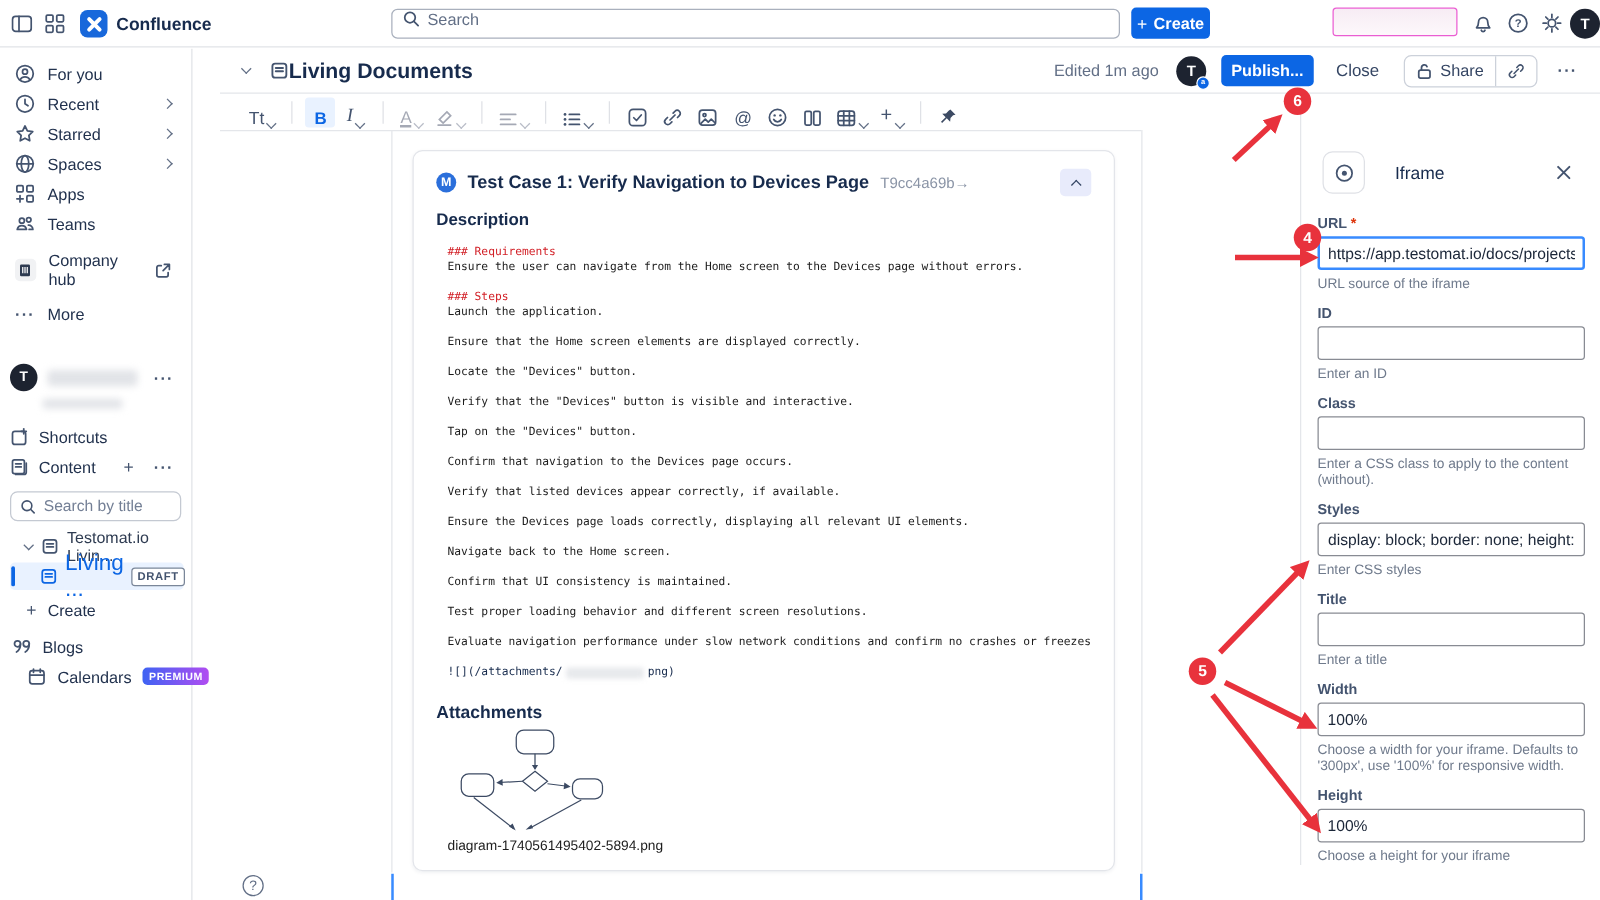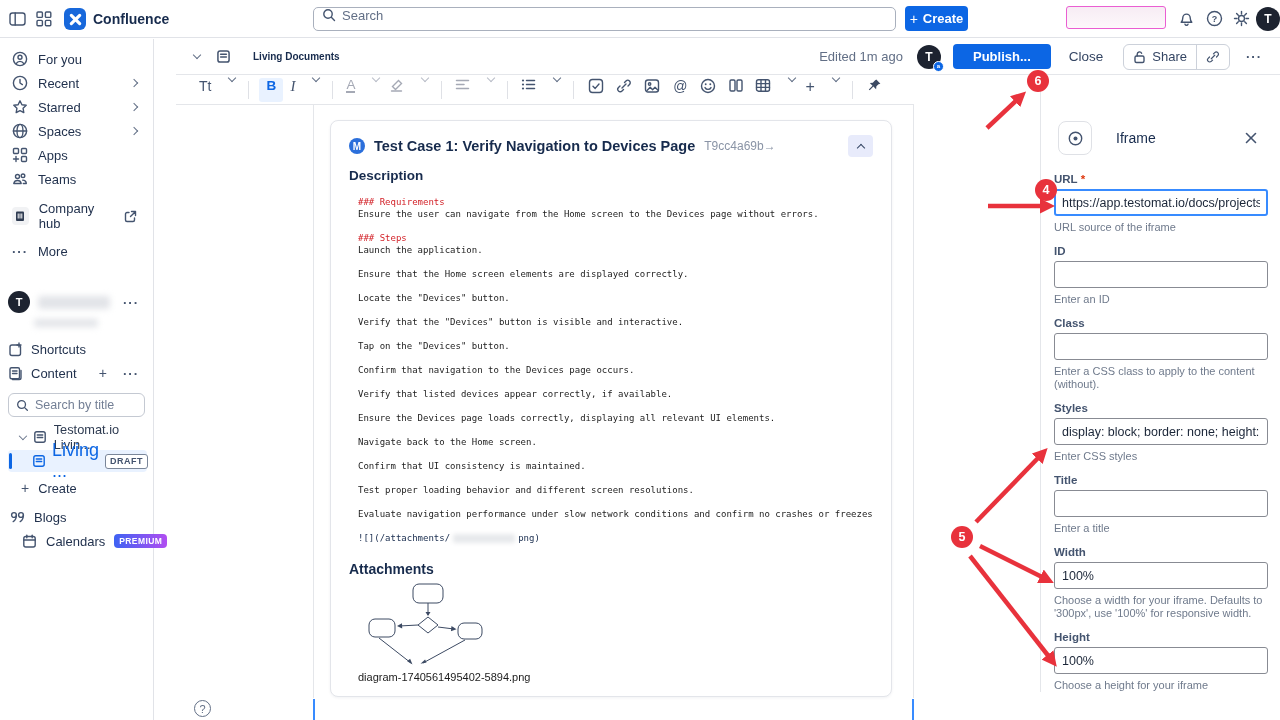--- a/index.html
+++ b/index.html
@@ -27,28 +27,28 @@
   .hubbox{width:18px;height:18px;border-radius:4px;background:#f1f2f4;display:flex;align-items:center;justify-content:center}
   .secrow{display:flex;align-items:center;padding-left:8px;gap:8px;font-size:13px;color:#22324e}
   #sbsearch{margin:8px 8px 0 8px;height:24px;border:1px solid #c4c9d2;border-radius:6px;display:flex;align-items:center;gap:6px;padding-left:7px;background:#fff}
   #sbsearch input{border:0;outline:0;flex:1;font-size:12.5px;color:#44546f;background:transparent;min-width:0}
   #sbsearch input::placeholder{color:#737f95}
   .badge-draft{font-size:9px;font-weight:bold;letter-spacing:.5px;color:#44546f;border:1px solid #7a8699;border-radius:3px;padding:1.5px 4px;background:#fff}
   .badge-prem{font-size:8.5px;font-weight:bold;letter-spacing:.4px;color:#fff;border-radius:4px;padding:2px 5px;background:linear-gradient(90deg,#3e63f3,#b14df1)}
   .blur1{background:#e2e4e8;filter:blur(3px);border-radius:3px}
   
   #pageheader{left:176px;top:39px;width:1104px;height:36px;background:#fff;border-bottom:1px solid #e4e6ea;display:flex;align-items:center;z-index:3}
-  #publishbtn{height:25px;background:#0c66e4;border:0;border-radius:4px;color:#fff;font-size:13px;font-weight:bold;padding:0 20px;cursor:pointer}
+  #publishbtn{height:25px;background:#0c66e4;border:0;border-radius:4px;color:#fff;font-size:13px;font-weight:bold;padding:0 8px;cursor:pointer}
   #sharegrp{height:26px;border:1px solid #ccd1da;border-radius:6px;display:flex;align-items:center}
   #sharegrp .seg{display:flex;align-items:center;gap:6px;padding:0 9px;font-size:13px;color:#344563;height:100%}
   #sharegrp .sep{width:1px;height:100%;background:#ccd1da}
   
   #toolbar{left:176px;top:76px;width:860px;height:28px;display:flex;align-items:center;padding-left:20px;gap:4px;background:#fff}
   #toolbarline{left:176px;top:104px;width:737px;height:1px;background:#e4e6ea}
-  .tbtn{height:24px;min-width:24px;display:flex;align-items:flex-start;justify-content:center;gap:18px;border-radius:3px;padding:0 3px;color:#44546f;font-size:13.5px;cursor:pointer}
+  .tbtn{height:24px;min-width:24px;display:flex;align-items:flex-end;justify-content:center;gap:3px;border-radius:3px;padding:0 3px;color:#44546f;font-size:13.5px;cursor:pointer}
   .tbtn.disabled{color:#a5a9b5}
   .tbtn.disabled .chev{border-color:#b8bcc7}
   .tdiv{width:1px;height:18px;background:#dfe1e6;margin:0 6px}
   #boldbtn{background:#e9f2ff;color:#0c66e4;font-weight:bold}
   
   .vline{width:1px;background:#e4e6ea}
   .vblue{width:2px;background:#388bff}
   
   #doccard{left:330px;top:120px;width:562px;height:577px;background:#fff;border:1px solid #e3e5ea;border-radius:8px;box-shadow:0 1px 3px rgba(9,30,66,.06);padding:13px 18px;overflow:hidden}
   #titlerow{display:flex;align-items:center;gap:9px;height:24px}
@@ -365,21 +365,21 @@
   <span class="chev chev-d" style="margin-left:18px"></span>
   <span style="margin-left:16px">
       <svg width="15" height="15" viewBox="0 0 14 14">
         <rect class="ic" x="1.8" y="1.8" width="10.4" height="10.4" rx="2"></rect>
         <g class="ic">
           <line x1="4.3" y1="5" x2="9.7" y2="5"></line>
           <line x1="4.3" y1="7.5" x2="9.7" y2="7.5"></line>
         </g>
       </svg>
     </span>
-  <span style="margin-left:22px;font-size:10px;font-weight:bold">Living Documents</span>
+  <span style="margin-left:0;font-size:17px;font-weight:bold">Living Documents</span>
 
   <span style="margin-left:auto;font-size:13px;color:#626f86">Edited 1m ago</span>
   <span class="avatar" style="position:relative;width:24px;height:24px;font-size:12px;margin-left:14px">
     <span>T</span>
     <span class="abs" style="right:-3px;bottom:-3px;width:11px;height:11px;border-radius:50%;background:#0c66e4;border:1.5px solid #fff;color:#fff;font-size:6px;display:flex;align-items:center;justify-content:center">a</span>
   </span>
   <button id="publishbtn" style="margin-left:12px">Publish...</button>
   <span style="margin-left:18px;font-size:13.5px;color:#344563;cursor:pointer">Close</span>
   <div id="sharegrp" style="margin-left:20px">
     <span class="seg">

